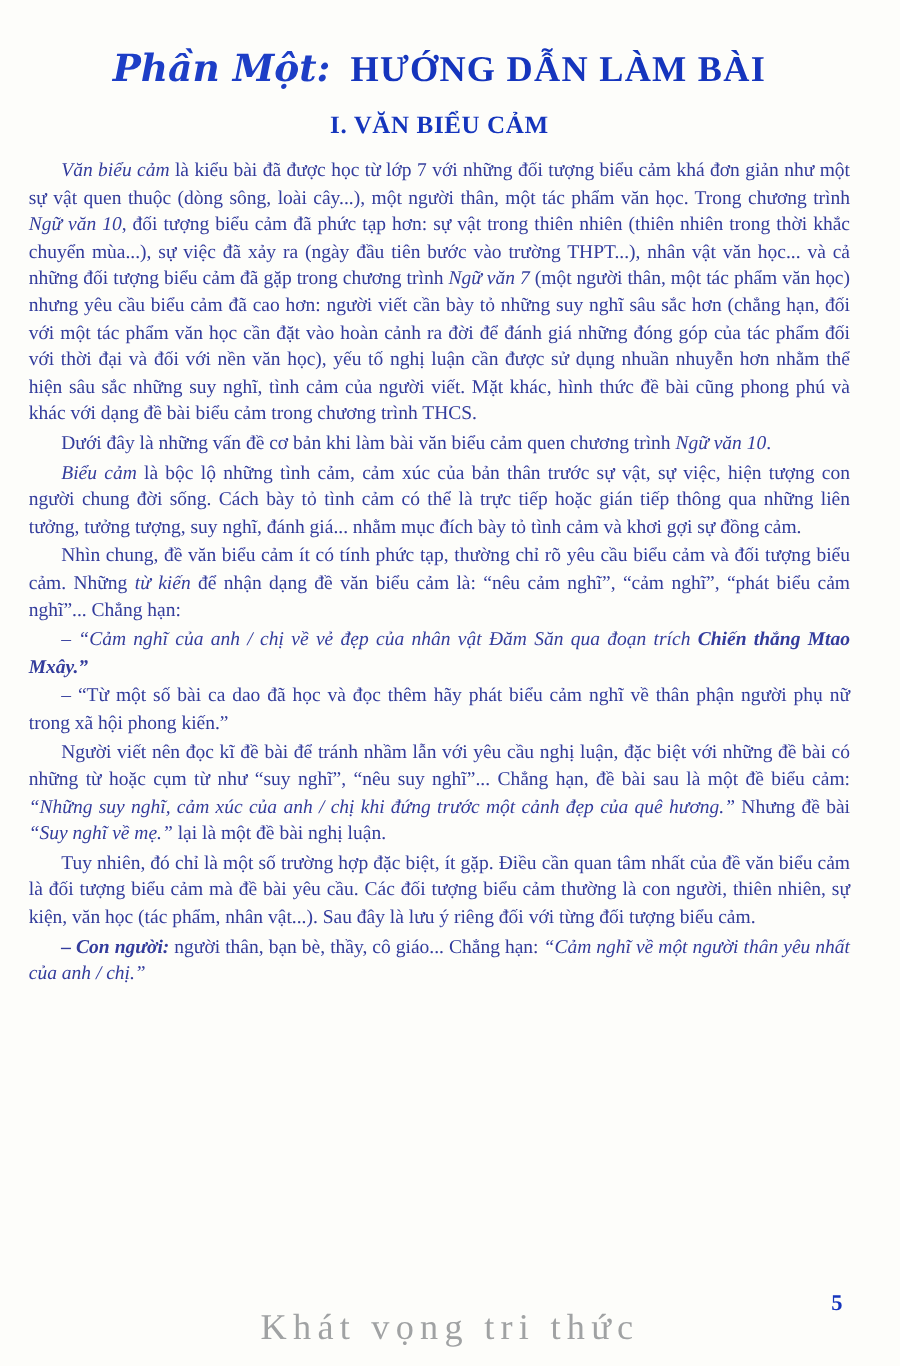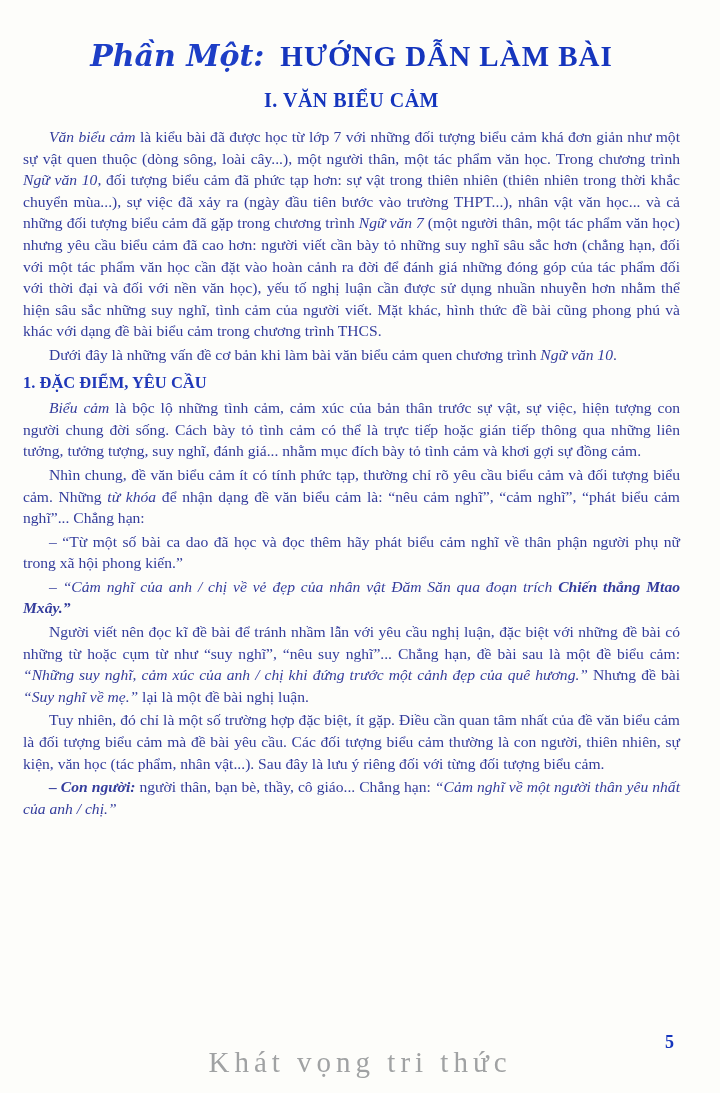--- a/index.html
+++ b/index.html
@@ -103,25 +103,24 @@
   <div class="title-line">
     <span class="title-script">Phần Một:</span>
     <span class="title-main">HƯỚNG DẪN LÀM BÀI</span>
   </div>
 
   <div class="section-heading">I. VĂN BIỂU CẢM</div>
 
   <div class="content">
       <p class="para"><span class="run-i">Văn biểu cảm</span><span> là kiểu bài đã được học từ lớp 7 với những đối tượng biểu cảm khá đơn giản như một sự vật quen thuộc (dòng sông, loài cây...), một người thân, một tác phẩm văn học. Trong chương trình </span><span class="run-i">Ngữ văn 10</span><span>, đối tượng biểu cảm đã phức tạp hơn: sự vật trong thiên nhiên (thiên nhiên trong thời khắc chuyển mùa...), sự việc đã xảy ra (ngày đầu tiên bước vào trường THPT...), nhân vật văn học... và cả những đối tượng biểu cảm đã gặp trong chương trình </span><span class="run-i">Ngữ văn 7</span><span> (một người thân, một tác phẩm văn học) nhưng yêu cầu biểu cảm đã cao hơn: người viết cần bày tỏ những suy nghĩ sâu sắc hơn (chẳng hạn, đối với một tác phẩm văn học cần đặt vào hoàn cảnh ra đời để đánh giá những đóng góp của tác phẩm đối với thời đại và đối với nền văn học), yếu tố nghị luận cần được sử dụng nhuần nhuyễn hơn nhằm thể hiện sâu sắc những suy nghĩ, tình cảm của người viết. Mặt khác, hình thức đề bài cũng phong phú và khác với dạng đề bài biểu cảm trong chương trình THCS.</span></p>
       <p class="para"><span>Dưới đây là những vấn đề cơ bản khi làm bài văn biểu cảm quen chương trình </span><span class="run-i">Ngữ văn 10</span><span>.</span></p>
-      <div class="subheading">1. ĐẶC ĐIỂM, YÊU CẦU</div>
       <p class="para"><span class="run-i">Biểu cảm</span><span> là bộc lộ những tình cảm, cảm xúc của bản thân trước sự vật, sự việc, hiện tượng con người chung đời sống. Cách bày tỏ tình cảm có thể là trực tiếp hoặc gián tiếp thông qua những liên tưởng, tưởng tượng, suy nghĩ, đánh giá... nhằm mục đích bày tỏ tình cảm và khơi gợi sự đồng cảm.</span></p>
-      <p class="para"><span>Nhìn chung, đề văn biểu cảm ít có tính phức tạp, thường chỉ rõ yêu cầu biểu cảm và đối tượng biểu cảm. Những </span><span class="run-i">từ khóa</span><span> để nhận dạng đề văn biểu cảm là: “nêu cảm nghĩ”, “cảm nghĩ”, “phát biểu cảm nghĩ”... Chẳng hạn:</span></p>
+      <p class="para"><span>Nhìn chung, đề văn biểu cảm ít có tính phức tạp, thường chỉ rõ yêu cầu biểu cảm và đối tượng biểu cảm. Những </span><span class="run-i">từ kiến</span><span> để nhận dạng đề văn biểu cảm là: “nêu cảm nghĩ”, “cảm nghĩ”, “phát biểu cảm nghĩ”... Chẳng hạn:</span></p>
+      <p class="para"><span class="run-i">– “Cảm nghĩ của anh / chị về vẻ đẹp của nhân vật Đăm Săn qua đoạn trích </span><span class="run-bi">Chiến thắng Mtao Mxây.”</span></p>
       <p class="para"><span>– “Từ một số bài ca dao đã học và đọc thêm hãy phát biểu cảm nghĩ về thân phận người phụ nữ trong xã hội phong kiến.”</span></p>
-      <p class="para"><span class="run-i">– “Cảm nghĩ của anh / chị về vẻ đẹp của nhân vật Đăm Săn qua đoạn trích </span><span class="run-bi">Chiến thắng Mtao Mxây.”</span></p>
       <p class="para"><span>Người viết nên đọc kĩ đề bài để tránh nhầm lẫn với yêu cầu nghị luận, đặc biệt với những đề bài có những từ hoặc cụm từ như “suy nghĩ”, “nêu suy nghĩ”... Chẳng hạn, đề bài sau là một đề biểu cảm: </span><span class="run-i">“Những suy nghĩ, cảm xúc của anh / chị khi đứng trước một cảnh đẹp của quê hương.”</span><span> Nhưng đề bài </span><span class="run-i">“Suy nghĩ về mẹ.”</span><span> lại là một đề bài nghị luận.</span></p>
       <p class="para"><span>Tuy nhiên, đó chỉ là một số trường hợp đặc biệt, ít gặp. Điều cần quan tâm nhất của đề văn biểu cảm là đối tượng biểu cảm mà đề bài yêu cầu. Các đối tượng biểu cảm thường là con người, thiên nhiên, sự kiện, văn học (tác phẩm, nhân vật...). Sau đây là lưu ý riêng đối với từng đối tượng biểu cảm.</span></p>
       <p class="para"><span class="run-bi">– Con người:</span><span> người thân, bạn bè, thầy, cô giáo... Chẳng hạn: </span><span class="run-i">“Cảm nghĩ về một người thân yêu nhất của anh / chị.”</span></p>
     </div>
 
 </div>
 
 <div class="watermark">
   <div class="watermark-tagline">Khát vọng tri thức</div>
 </div>

